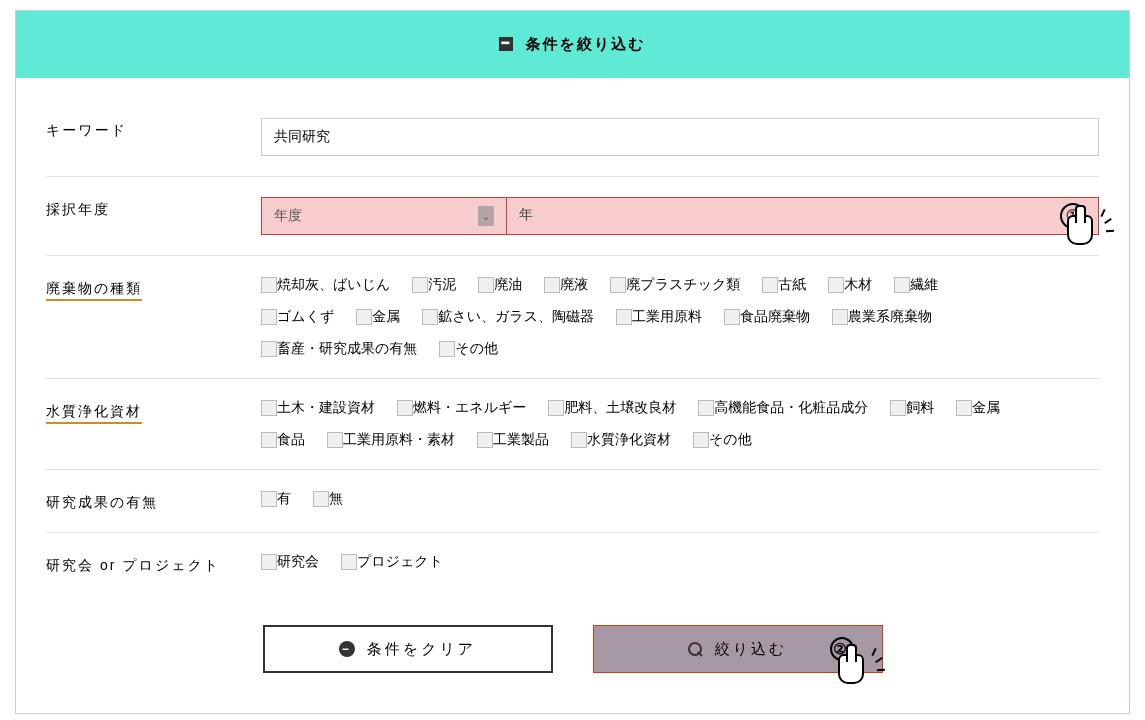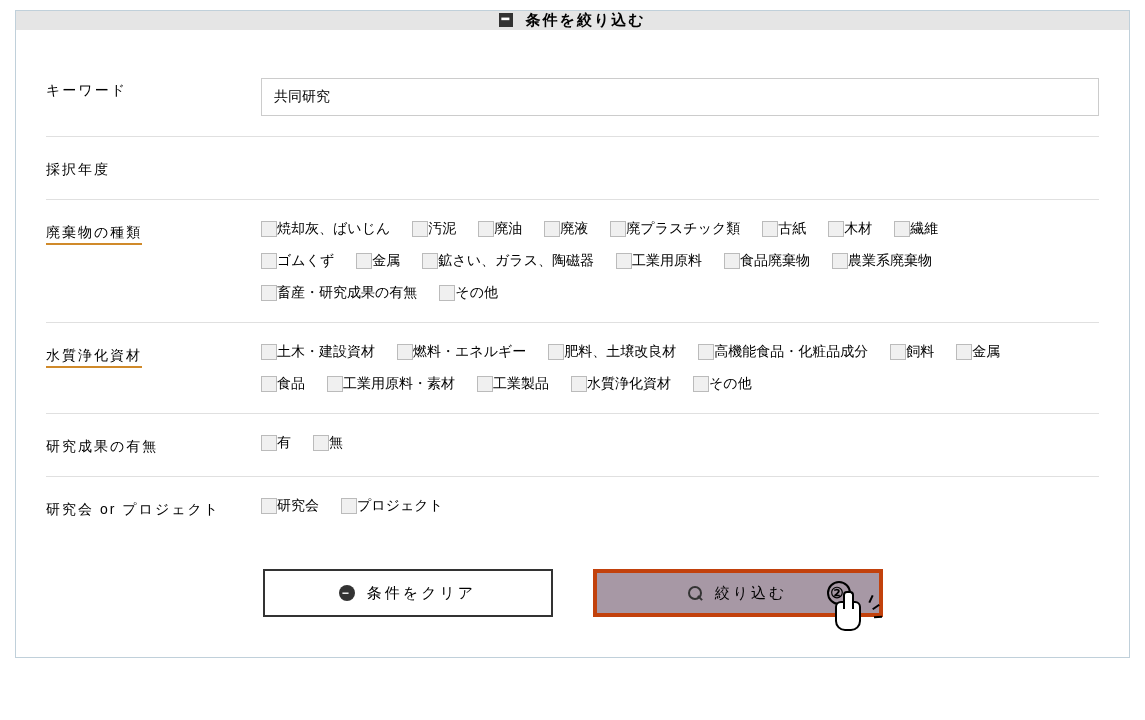--- a/index.html
+++ b/index.html
@@ -1,39 +1,39 @@
 <!DOCTYPE html>
 <html><head>
 <meta charset="utf-8">
 <style>
   * { box-sizing: border-box; margin: 0; padding: 0; }
   body { font-family: "Hiragino Sans", "Yu Gothic", sans-serif; background: #fff; padding: 10px; }
   .frame { border: 1px solid #c0d0da; width: 1115px; margin: 0 auto; background: #fff; }
-  .header-bar { background: #e5e5e5; text-align: center; padding: 0 0; font-size: 15px; font-weight: bold; letter-spacing: 2px; }
+  .header-bar { background: #5eead4; text-align: center; padding: 24px 0; font-size: 15px; font-weight: bold; letter-spacing: 2px; }
   .header-bar .minus-icon { display: inline-block; width: 14px; height: 14px; background: #333; color: #fff; line-height: 12px; font-size: 12px; text-align: center; vertical-align: middle; margin-right: 6px; position: relative; top: -1px; font-weight: bold; }
-  .body { padding: 28px 30px 40px 30px; }
+  .body { padding: 20px 30px 40px 30px; }
   .row { display: flex; padding: 20px 0; border-bottom: 1px solid #e0e0e0; align-items: flex-start; }
   .row.no-border { border-bottom: none; }
   .label-col { width: 215px; font-size: 14px; letter-spacing: 2px; padding-top: 4px; }
   .label-col.underlined span { border-bottom: 2px solid #d08a2a; padding-bottom: 3px; }
   .field-col { flex: 1; position: relative; border-radius: 12px; }
   .text-input { width: 100%; border: 1px solid #ccc; padding: 10px 12px; font-size: 14px; }
   .year-group { display: flex; align-items: stretch; border: 1px solid #c63b3b; background: #f6cccc; position: relative; }
   .year-select { width: 245px; border: none; border-right: 1px solid #c63b3b; padding: 8px 12px; background: #f6cccc; font-size: 14px; color: #555; display:flex; align-items:center; justify-content:space-between; }
   .year-select .chev { width: 16px; height: 20px; background: #b6a3a3; display:flex; align-items:center; justify-content:center; font-size:10px; color:#555; }
   .year-rest { flex: 1; padding: 8px 12px; font-size: 14px; color: #444; position: relative; }
   .circle-num { position: absolute; right: 12px; top: 50%; transform: translateY(-50%); width: 26px; height: 26px; border: 2px solid #000; border-radius: 50%; text-align: center; line-height: 22px; font-size: 16px; font-weight: bold; }
   .checks { display: flex; flex-wrap: wrap; gap: 10px 22px; font-size: 14px; align-items: center; }
   .check { display: flex; align-items: center; white-space: nowrap; }
   .cb { width: 16px; height: 16px; border: 1px solid #bbb; background: #f0f0f0; display: inline-block; }
   .checks.line2 { margin-top: 14px; }
   .btn-row { display: flex; gap: 40px; justify-content: center; margin-top: 30px; position: relative; }
   .btn { width: 290px; height: 48px; display: flex; align-items: center; justify-content: center; font-size: 15px; letter-spacing: 3px; gap: 12px; position: relative; }
   .btn-clear { border: 2px solid #333; background: #fff; }
-  .btn-filter { border: 4px solid #c2410c; background: #a798a5; }
+  .btn-filter { border: 1px solid #c2410c; background: #a798a5; }
   .minus-circ { width: 16px; height: 16px; border-radius: 50%; background: #333; color: #fff; display:flex; align-items:center; justify-content:center; font-size:12px; font-weight:bold; line-height:1; }
   .search-ico { width: 15px; height: 15px; position: relative; }
   .search-ico::before { content:""; position:absolute; width:10px; height:10px; border:2px solid #333; border-radius:50%; left:0; top:0; }
   .search-ico::after { content:""; position:absolute; width:6px; height:2px; background:#333; transform:rotate(45deg); left:9px; top:11px; }
   .pointer { position: absolute; width: 36px; height: 42px; pointer-events: none; }
   .pointer .hand { width:26px; height:30px; border:2px solid #000; border-radius:6px 6px 10px 10px; background:#fff; position:relative; }
   .pointer .hand::before { content:""; position:absolute; top:-12px; left:6px; width:7px; height:16px; border:2px solid #000; border-bottom:none; border-radius:4px 4px 0 0; background:#fff; }
   .pointer .line1,.pointer .line2l,.pointer .line3 { position:absolute; background:#000; }
   .pointer .line1 { width:2px; height:8px; top:-6px; left:35px; transform:rotate(25deg);}
   .pointer .line2l { width:2px; height:8px; top:2px; left:40px; transform:rotate(55deg);}
@@ -54,20 +54,38 @@
 
     <div class="row">
       <div class="label-col">キーワード</div>
       <div class="field-col">
         <input class="text-input" value="共同研究" style="">
       </div>
     </div>
 
     <div class="row">
       <div class="label-col">採択年度</div>
+      <div class="field-col" style="position:relative;">
+        <div class="year-group">
+          <div class="year-select">
+            <span>年度</span>
+            <span class="chev">⌄</span>
+          </div>
+          <div class="year-rest">
+            <span>年</span>
+            <span class="circle-num">①</span>
+          </div>
+        </div>
+        <div class="pointer pointer1">
+          <div class="hand"></div>
+            <div class="line1"></div>
+            <div class="line2l"></div>
+            <div class="line3"></div>
+        </div>
+      </div>
     </div>
 
     <div class="row">
       <div class="label-col underlined"><span>廃棄物の種類</span></div>
       <div class="field-col">
         <div class="checks">
             <label class="check">
               <span class="cb"></span>
               <span>焼却灰、ばいじん</span>
             </label>

